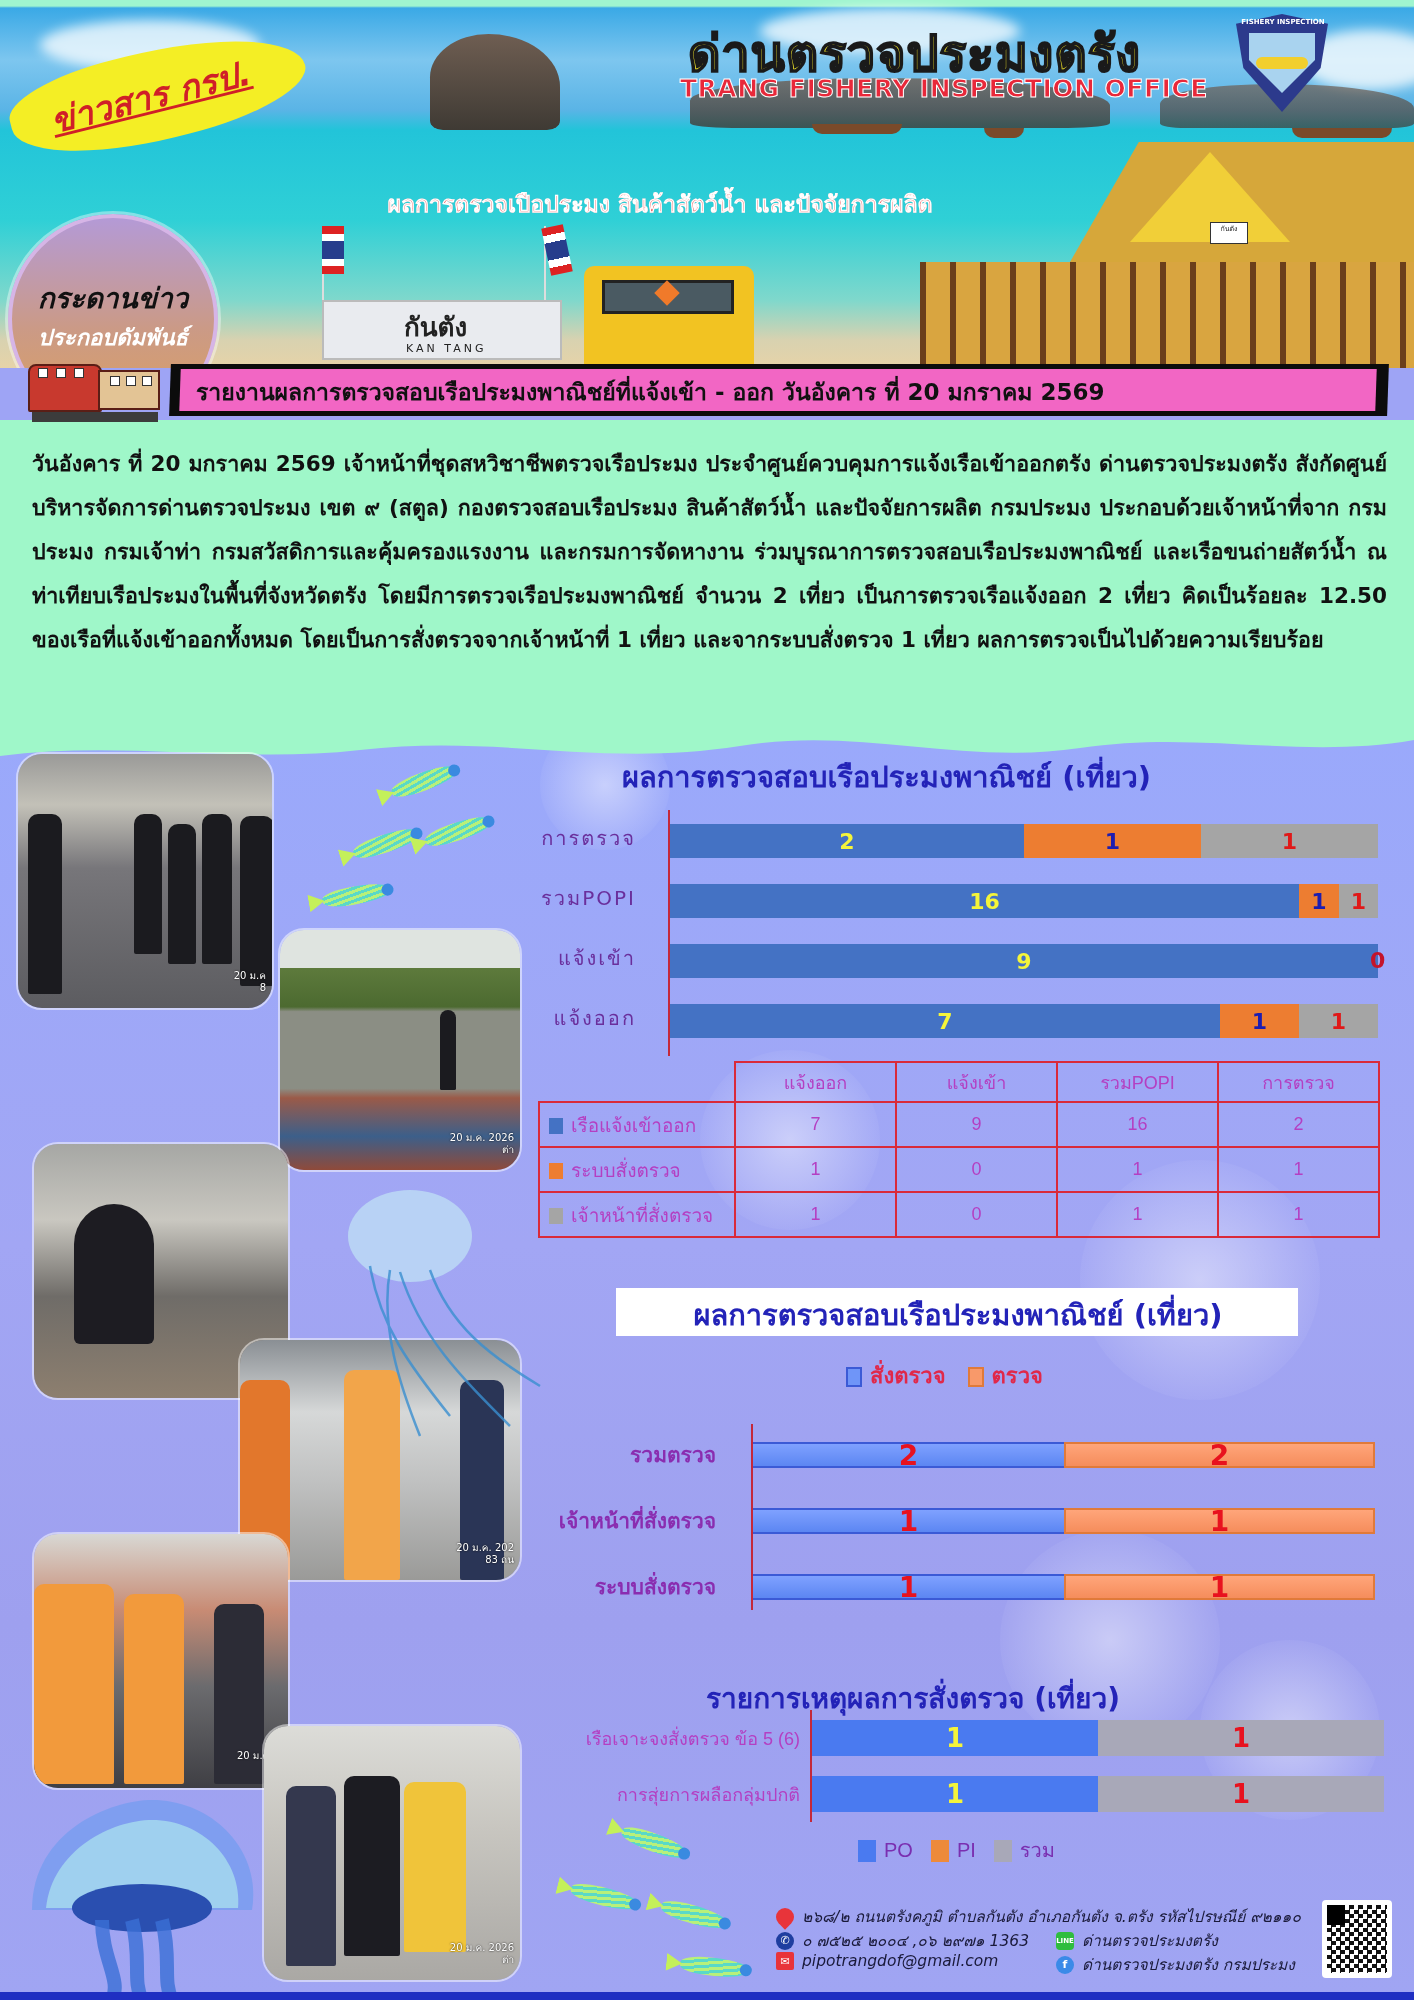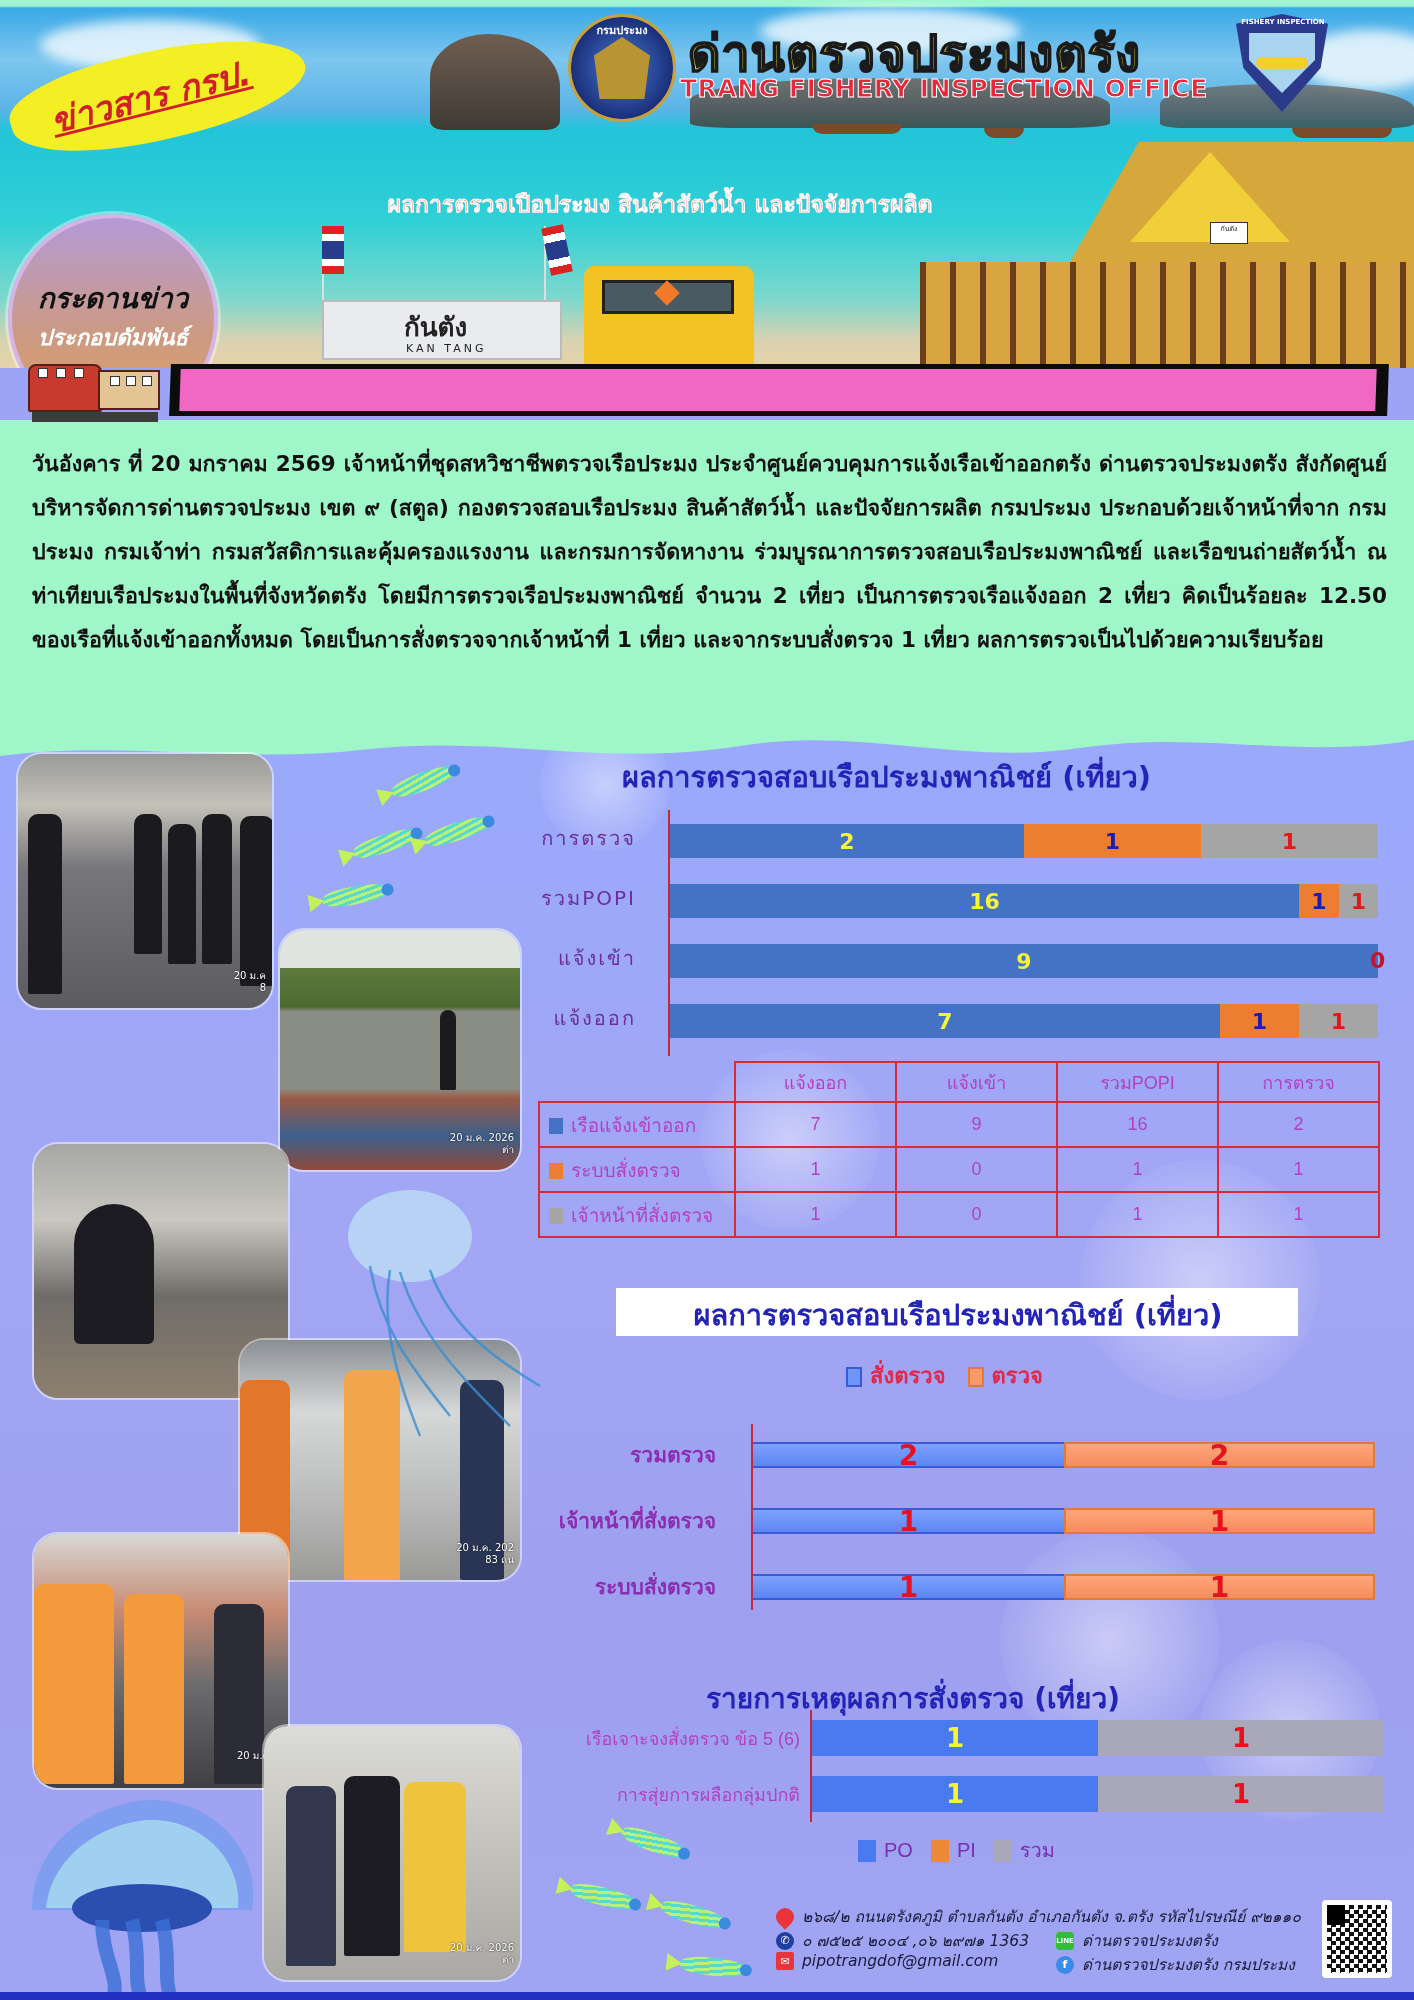--- a/index.html
+++ b/index.html
@@ -158,24 +158,20 @@
   <div class="mountain" style="left:1160px;top:84px;width:254px;height:44px;opacity:0.7;"></div>
   <div class="boat" style="left:812px;top:124px;width:90px;"></div>
   <div class="boat" style="left:984px;top:128px;width:40px;"></div>
   <div class="boat" style="left:1292px;top:128px;width:100px;"></div>
 
   <div class="news-tag">
     <div class="stroke"></div>
     <div class="txt">ข่าวสาร กรป.</div>
   </div>
 
-  <div class="logo-left">
-    <div class="ring-text">กรมประมง</div>
-    <div class="inner"></div>
-  </div>
   <div class="title-th">ด่านตรวจประมงตรัง</div>
   <div class="title-en">TRANG FISHERY INSPECTION OFFICE</div>
   <div class="logo-right">
     <div class="shield-inner">
         <div class="wings"></div>
       </div>
   </div>
   <div class="logo-right-label">FISHERY INSPECTION</div>
 
   <div class="subtitle sub2">ผลการตรวจเปือประมง สินค้าสัตว์น้ำ และปัจจัยการผลิต</div>
@@ -203,20 +199,21 @@
     <div class="l1">กระดานข่าว</div>
     <div class="l2">ประกอบดัมพันธ์</div>
   </div>
 </div>
 
 <div class="mint"></div>
 
 <div class="ribbon-wrap">
   <div class="ribbon-shadow"></div>
   <div class="ribbon"></div>
+  <div class="ribbon-text">รายงานผลการตรวจสอบเรือประมงพาณิชย์ที่แจ้งเข้า - ออก วันอังคาร ที่ 20 มกราคม 2569</div>
 </div>
 <div class="train-icon">
   <div class="car1"></div>
   <div class="car2"></div>
   <div class="w" style="left:10px;"></div>
     <div class="w" style="left:28px;"></div>
     <div class="w" style="left:46px;"></div>
   <div class="w" style="left:82px;top:18px;"></div>
     <div class="w" style="left:98px;top:18px;"></div>
     <div class="w" style="left:114px;top:18px;"></div>

